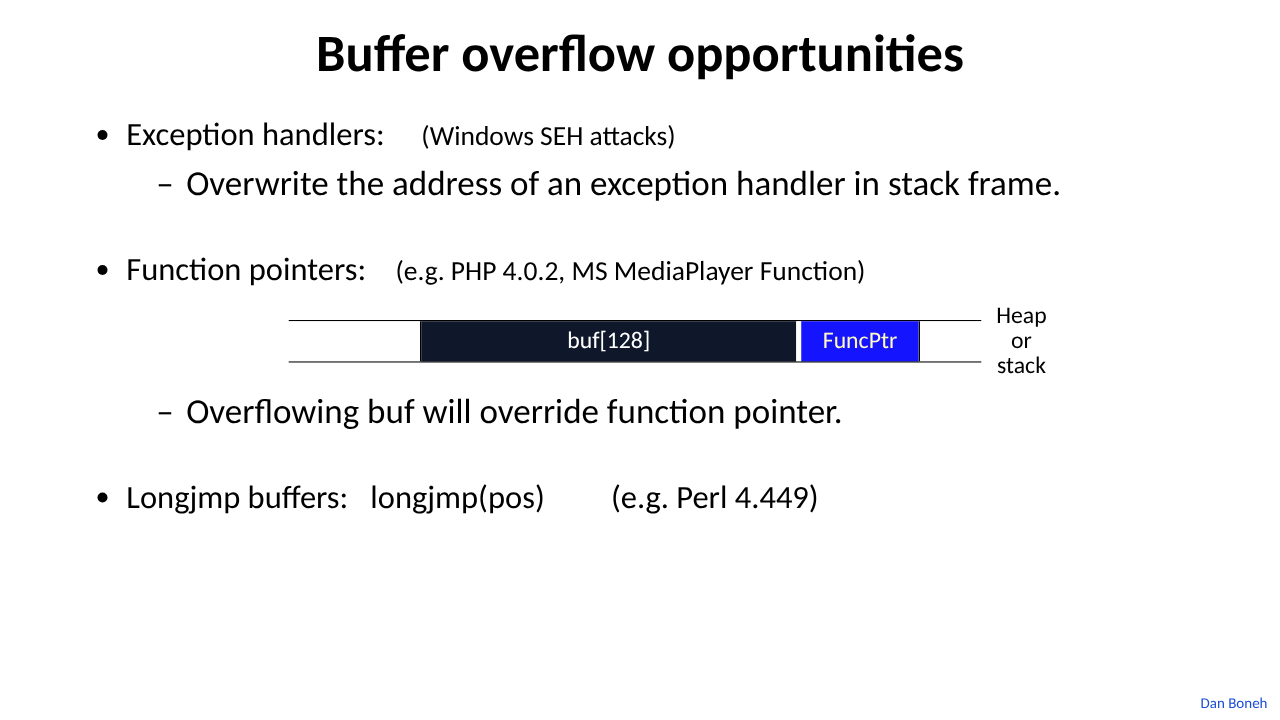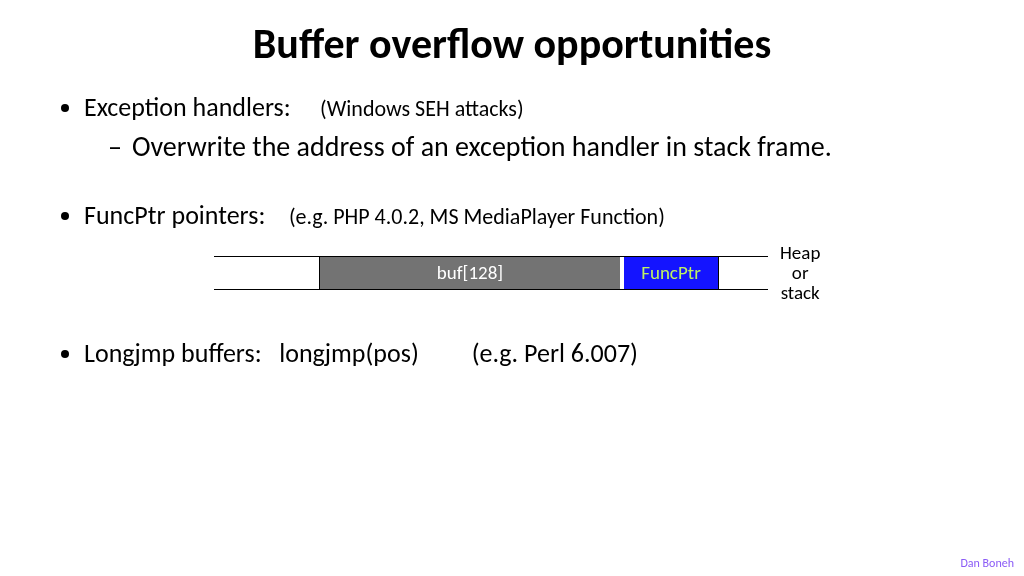--- a/index.html
+++ b/index.html
@@ -16,21 +16,21 @@
   .slide {
     padding: 18px 50px 0 50px;
   }
   .title {
     font-size: 42px;
     text-align: center;
     margin: 0 0 22px 0;
     font-weight: bold;
   }
   ul.top {
-    margin: 0;
+    margin: 17px;
     padding-left: 34px;
     list-style-type: disc;
   }
   ul.top > li {
     font-size: 26px;
     margin-bottom: 34px;
     line-height: 1.3;
   }
   ul.sub {
     list-style-type: none;
@@ -71,87 +71,90 @@
     font-size: 19px;
     box-sizing: border-box;
   }
   .seg-empty-left {
     width: 106px;
     background: #ffffff;
     border-right: 1px solid #000;
   }
   .seg-buf {
     width: 300px;
-    background: #737373;
+    background: #0f172a;
     color: #ffffff;
   }
   .seg-gap {
     width: 4px;
     background: #ffffff;
   }
   .seg-func {
     width: 94px;
     background: #1414ff;
-    color: #bef264;
+    color: #fef9c3;
   }
   .seg-empty-right {
     width: 50px;
     background: #ffffff;
     border-left: 1px solid #000;
   }
   .heap-label {
     font-size: 19px;
     line-height: 1.05;
     text-align: center;
   }
   .footer {
     position: absolute;
     bottom: 6px;
     right: 10px;
     font-size: 12px;
-    color: #8b5cf6;
+    color: #1d4ed8;
   }
 </style>
 </head>
 <body>
 
 <div class="slide">
   <h1 class="title">Buffer overflow opportunities</h1>
 
   <ul class="top">
 
     <li>
       <span>Exception handlers:</span>&nbsp;&nbsp;&nbsp;&nbsp;
       <span class="paren">(Windows SEH attacks)</span>
       <ul class="sub">
         <li>Overwrite the address of an exception handler in stack frame.</li>
       </ul>
     </li>
 
     <li>
-      <span>FuncPtr pointers:</span>&nbsp;&nbsp;&nbsp;
+      <span>Function pointers:</span>&nbsp;&nbsp;&nbsp;
       <span class="paren">(e.g.  PHP 4.0.2,   MS MediaPlayer Function)</span>
 
       <div class="diagram-wrap">
         <div class="diagram">
           <div class="seg seg-empty-left"></div>
           <div class="seg seg-buf">buf[128]</div>
           <div class="seg seg-gap"></div>
           <div class="seg seg-func">FuncPtr</div>
           <div class="seg seg-empty-right"></div>
         </div>
         <div class="heap-label" style="white-space:pre;">Heap
 or
 stack</div>
       </div>
 
+      <ul class="sub">
+        <li>Overflowing  buf  will override function pointer.</li>
+      </ul>
     </li>
 
     <li>
       <span>Longjmp buffers:</span>&nbsp;&nbsp;
       <span class="small">longjmp(pos)</span>&nbsp;&nbsp;&nbsp;&nbsp;&nbsp;&nbsp;&nbsp;&nbsp;
-      <span class="small">(e.g. Perl 6.007)</span>
+      <span class="small">(e.g. Perl 4.449)</span>
     </li>
 
   </ul>
 </div>
 
 <div class="footer">Dan Boneh</div>
 
 </body></html>

